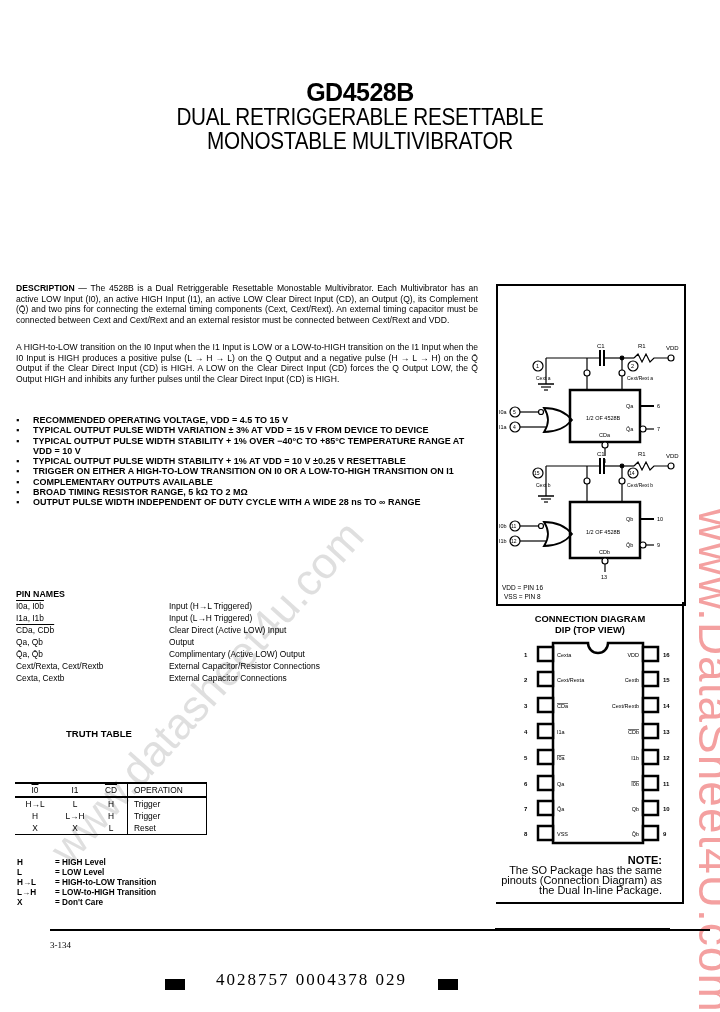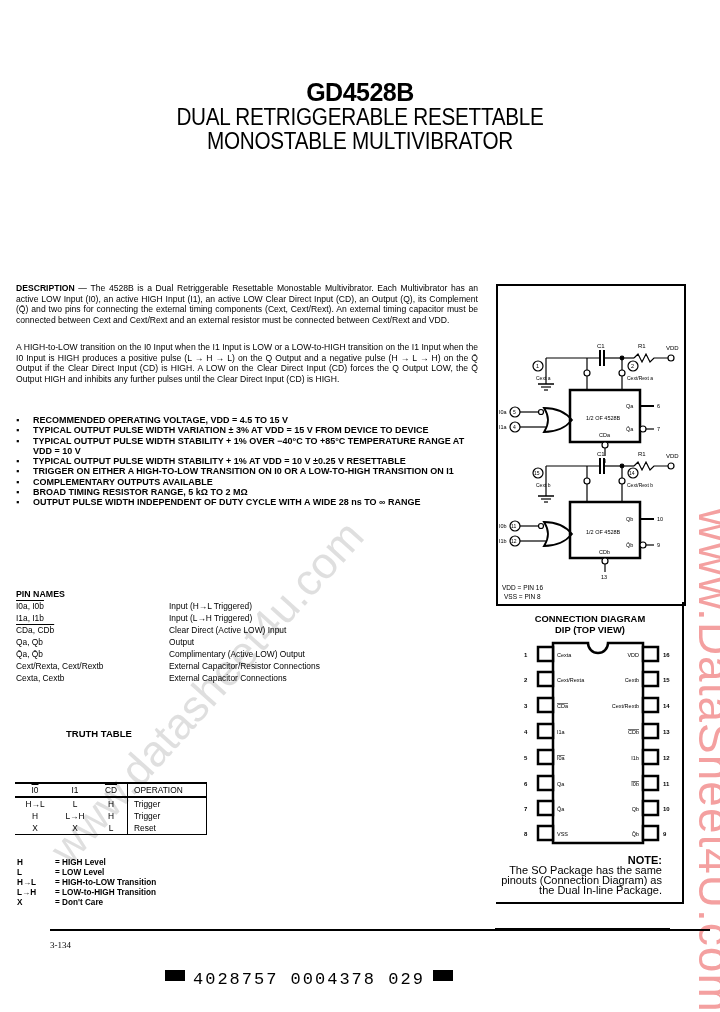--- a/index.html
+++ b/index.html
@@ -28,21 +28,21 @@
   .legend{left:17px;top:858px;font-size:8.2px;line-height:10px;font-weight:bold;}
   .legend .row{display:flex;}
   .legend .k{width:38px;}
   .frame{left:496px;top:284px;width:186px;height:318px;border-top:2px solid #000;border-left:2px solid #000;border-right:2px solid #000;border-bottom:2px solid #000;}
   .frame2{left:496px;top:602px;width:186px;height:300px;border-right:2px solid #000;border-bottom:2px solid #000;}
   .svgbox{left:496px;top:284px;}
   .conn-title{left:500px;top:613px;width:180px;text-align:center;font-size:9.4px;font-weight:bold;line-height:11px;}
   .note{left:492px;top:855px;width:170px;font-size:11px;font-weight:bold;line-height:10px;text-align:right;}
   .footer-line{left:50px;top:929px;width:660px;height:2px;background:#000;}
   .page-num{left:50px;top:940px;font-size:9px;font-family:"Liberation Serif",serif;}
-  .barcode{left:165px;top:970px;font-size:17px;font-family:Liberation Mono, monospace;letter-spacing:2px;display:flex;align-items:flex-start;gap:8px;}
+  .barcode{left:165px;top:970px;font-size:17px;font-family:Liberation Serif, serif;letter-spacing:2px;display:flex;align-items:flex-end;gap:31px;}
   .blk{display:inline-block;width:20px;height:11px;background:#000;}
   .wm-diag{left:40px;top:840px;transform:rotate(-48deg);transform-origin:left top;font-size:44px;color:#d8d8d8;font-family:"Liberation Sans",sans-serif;white-space:nowrap;opacity:0.8;}
   .wm-side{left:742px;top:508px;transform:rotate(90deg);transform-origin:left top;font-size:46px;color:#f4a0a0;font-family:"Liberation Sans",sans-serif;white-space:nowrap;letter-spacing:1px;}
   .bottom-rule{left:495px;top:928px;width:175px;height:1.5px;background:#000;}
 </style>
 </head>
 <body>
 
 <div class="abs wm-diag">www.datasheet4u.com</div>
 <div class="abs wm-side">www.DataSheet4U.com</div>

